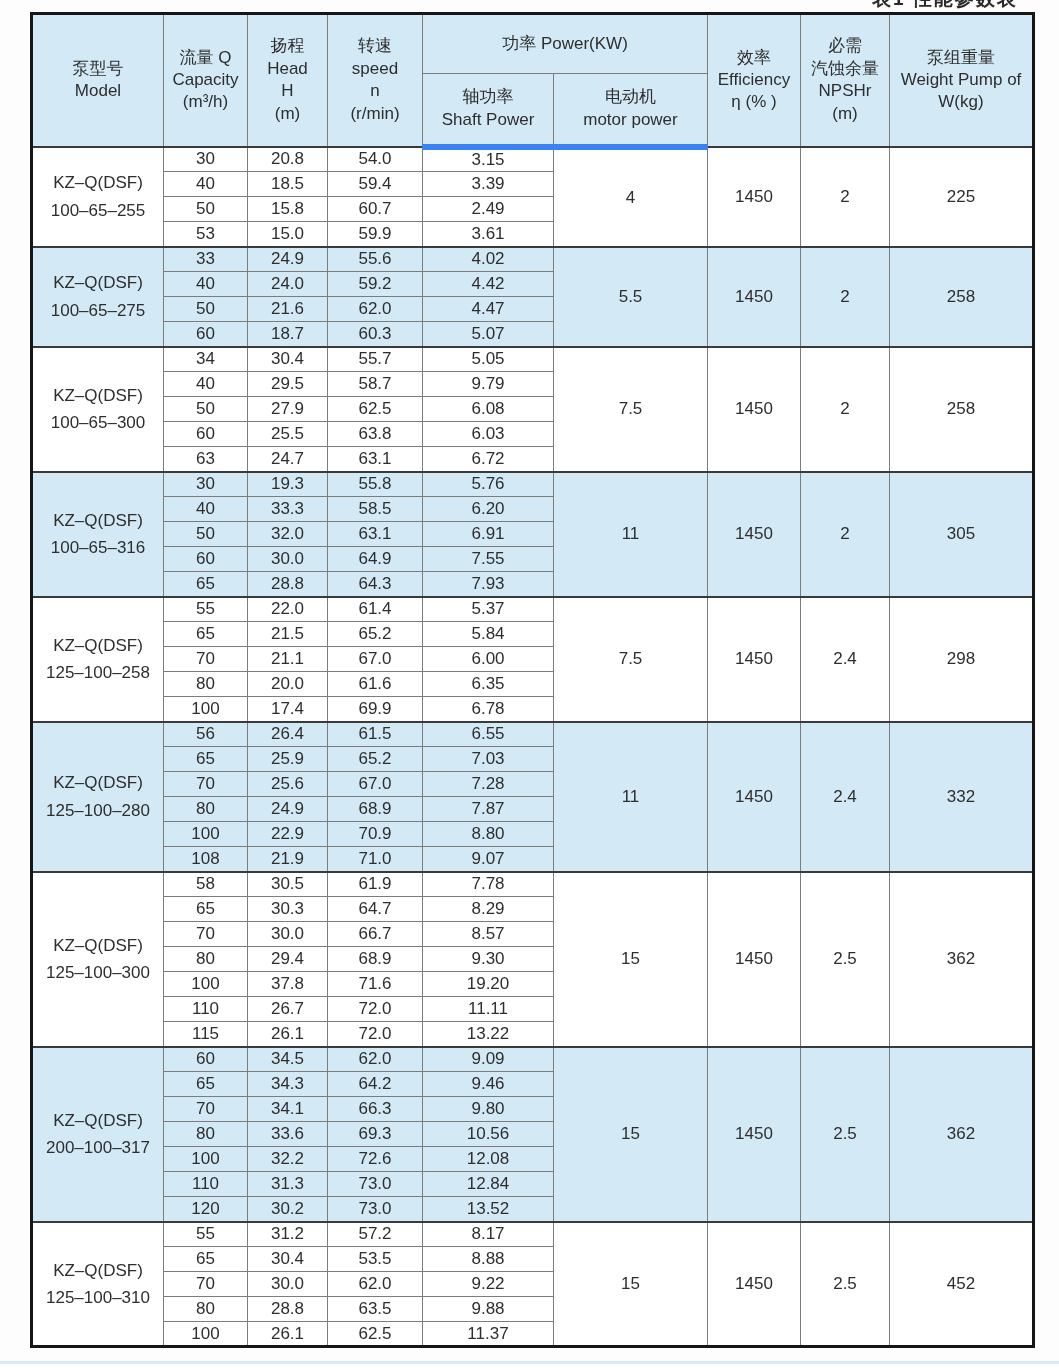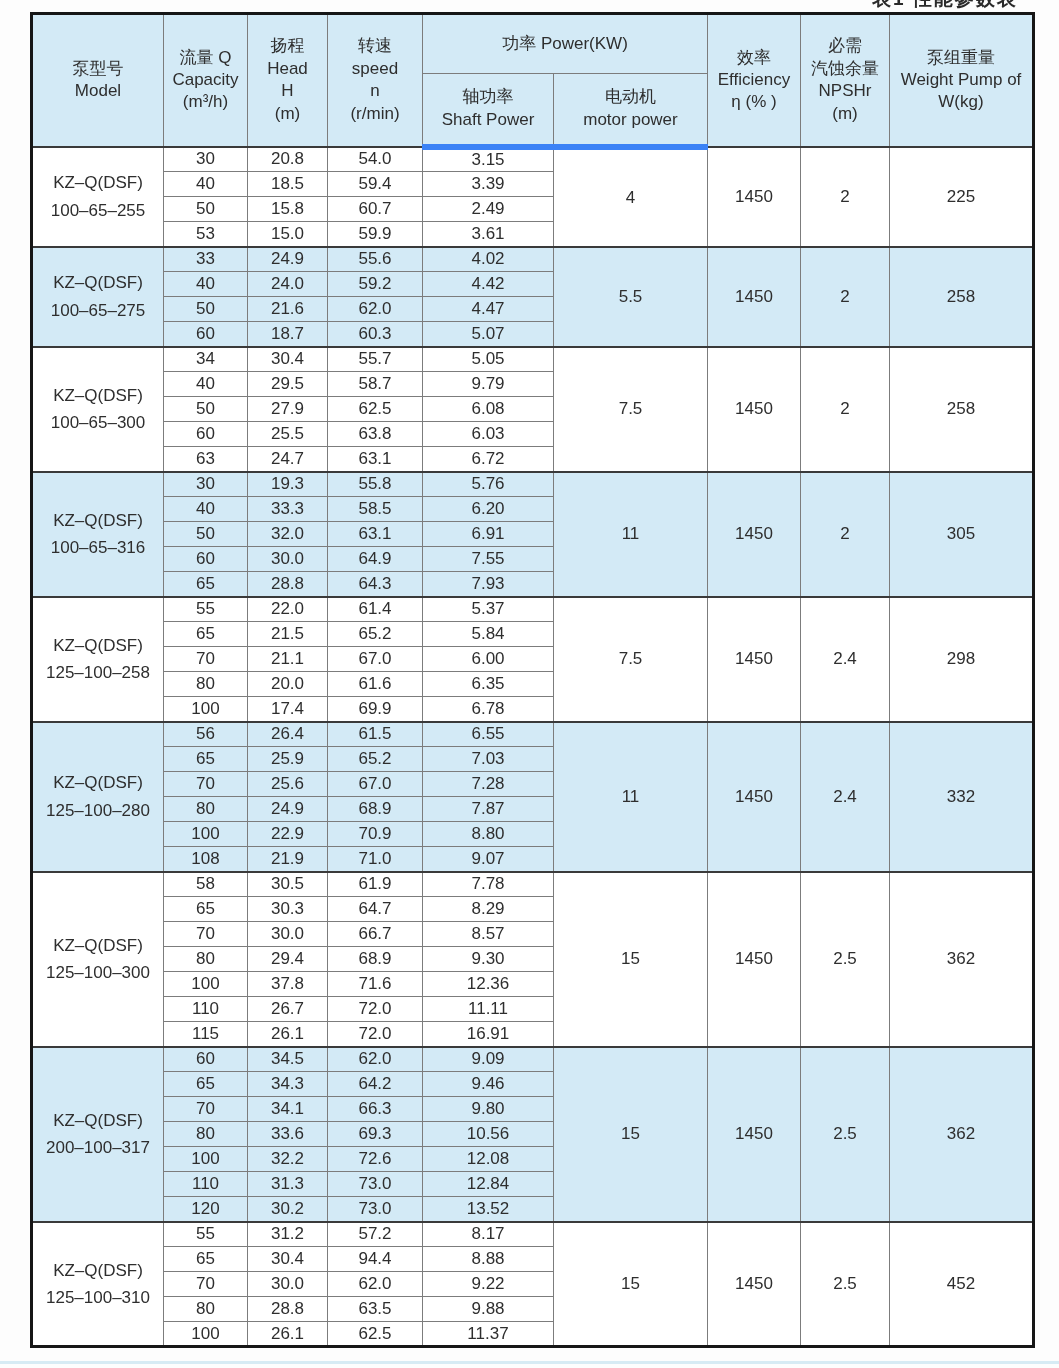--- a/index.html
+++ b/index.html
@@ -387,33 +387,33 @@
         <tr class="">
           <td>80</td>
           <td>29.4</td>
           <td>68.9</td>
           <td>9.30</td>
         </tr>
         <tr class="">
           <td>100</td>
           <td>37.8</td>
           <td>71.6</td>
-          <td>12.36</td>
+          <td>19.20</td>
         </tr>
         <tr class="">
           <td>110</td>
           <td>26.7</td>
           <td>72.0</td>
           <td>11.11</td>
         </tr>
         <tr class="">
           <td>115</td>
           <td>26.1</td>
           <td>72.0</td>
-          <td>16.91</td>
+          <td>13.22</td>
         </tr>
         <tr class="shaded group-start">
           <td rowspan="7" class="model-cell">
             <div>KZ–Q(DSF)</div>
             <div>200–100–317</div>
           </td>
           <td>60</td>
           <td>34.5</td>
           <td>62.0</td>
           <td>9.09</td>
@@ -468,21 +468,21 @@
           <td>57.2</td>
           <td>8.17</td>
           <td rowspan="5">15</td>
           <td rowspan="5">1450</td>
           <td rowspan="5">2.5</td>
           <td rowspan="5">452</td>
         </tr>
         <tr class="">
           <td>65</td>
           <td>30.4</td>
-          <td>94.4</td>
+          <td>53.5</td>
           <td>8.88</td>
         </tr>
         <tr class="">
           <td>70</td>
           <td>30.0</td>
           <td>62.0</td>
           <td>9.22</td>
         </tr>
         <tr class="">
           <td>80</td>

